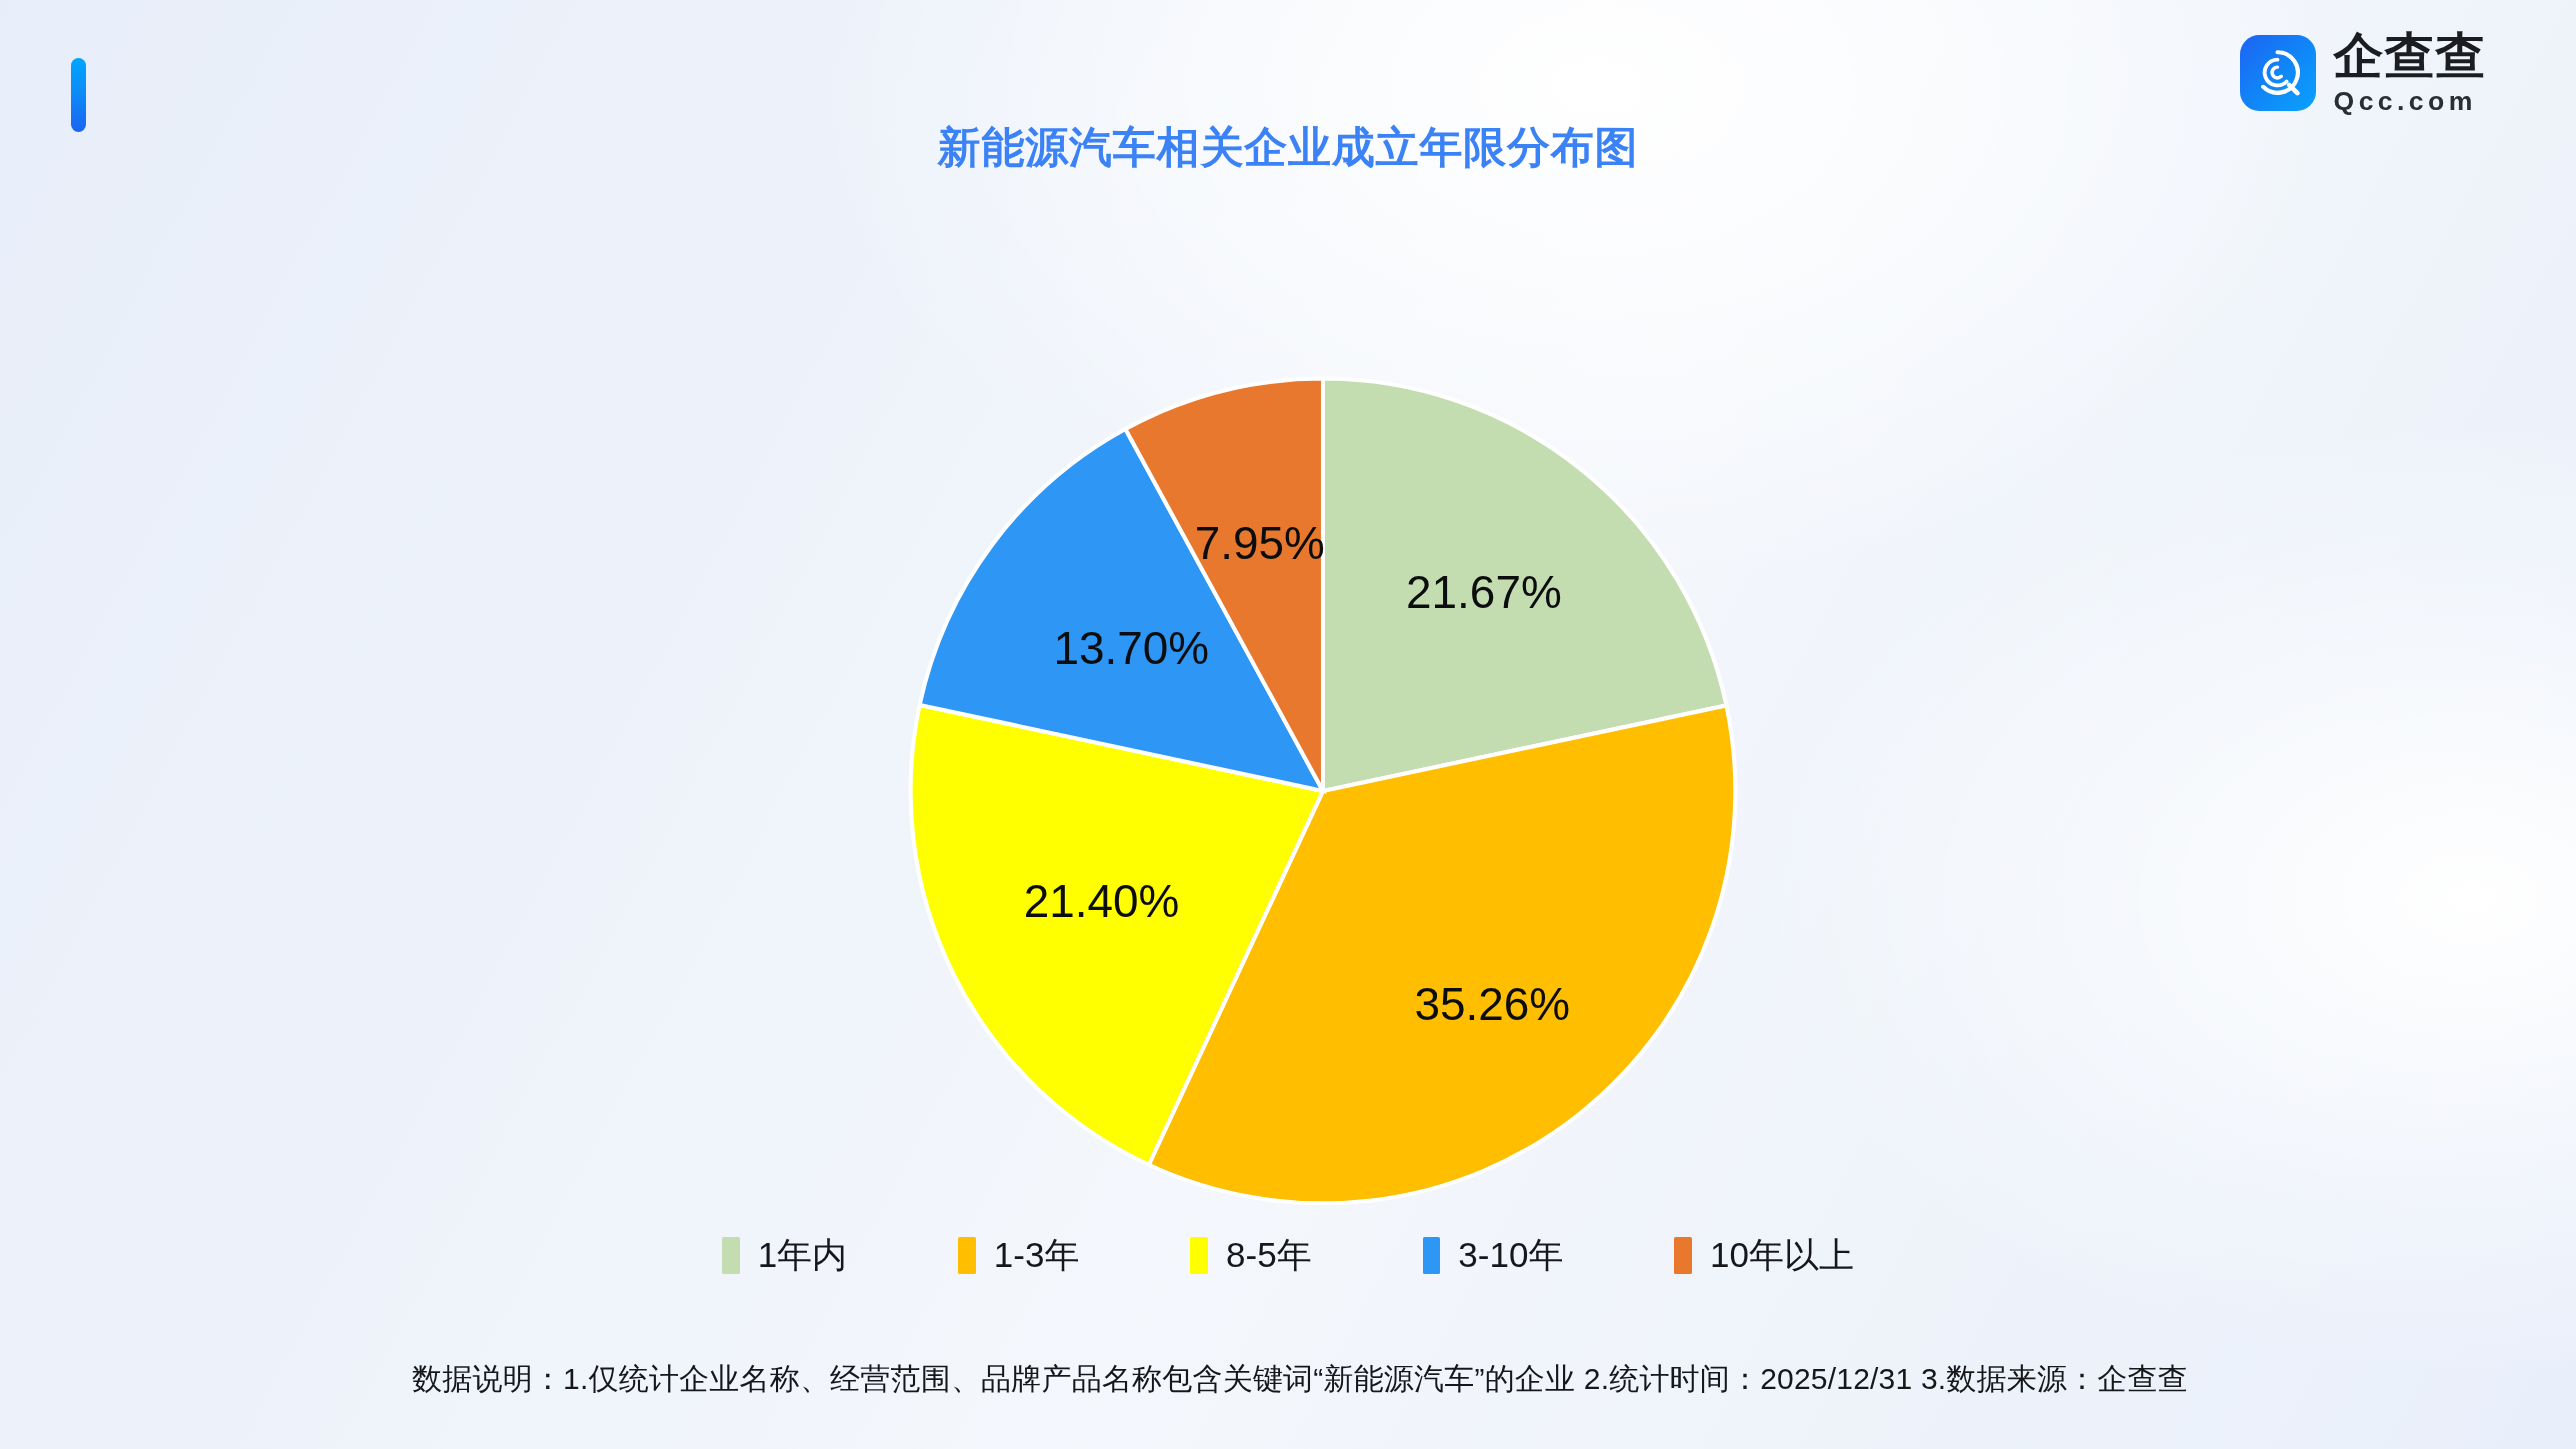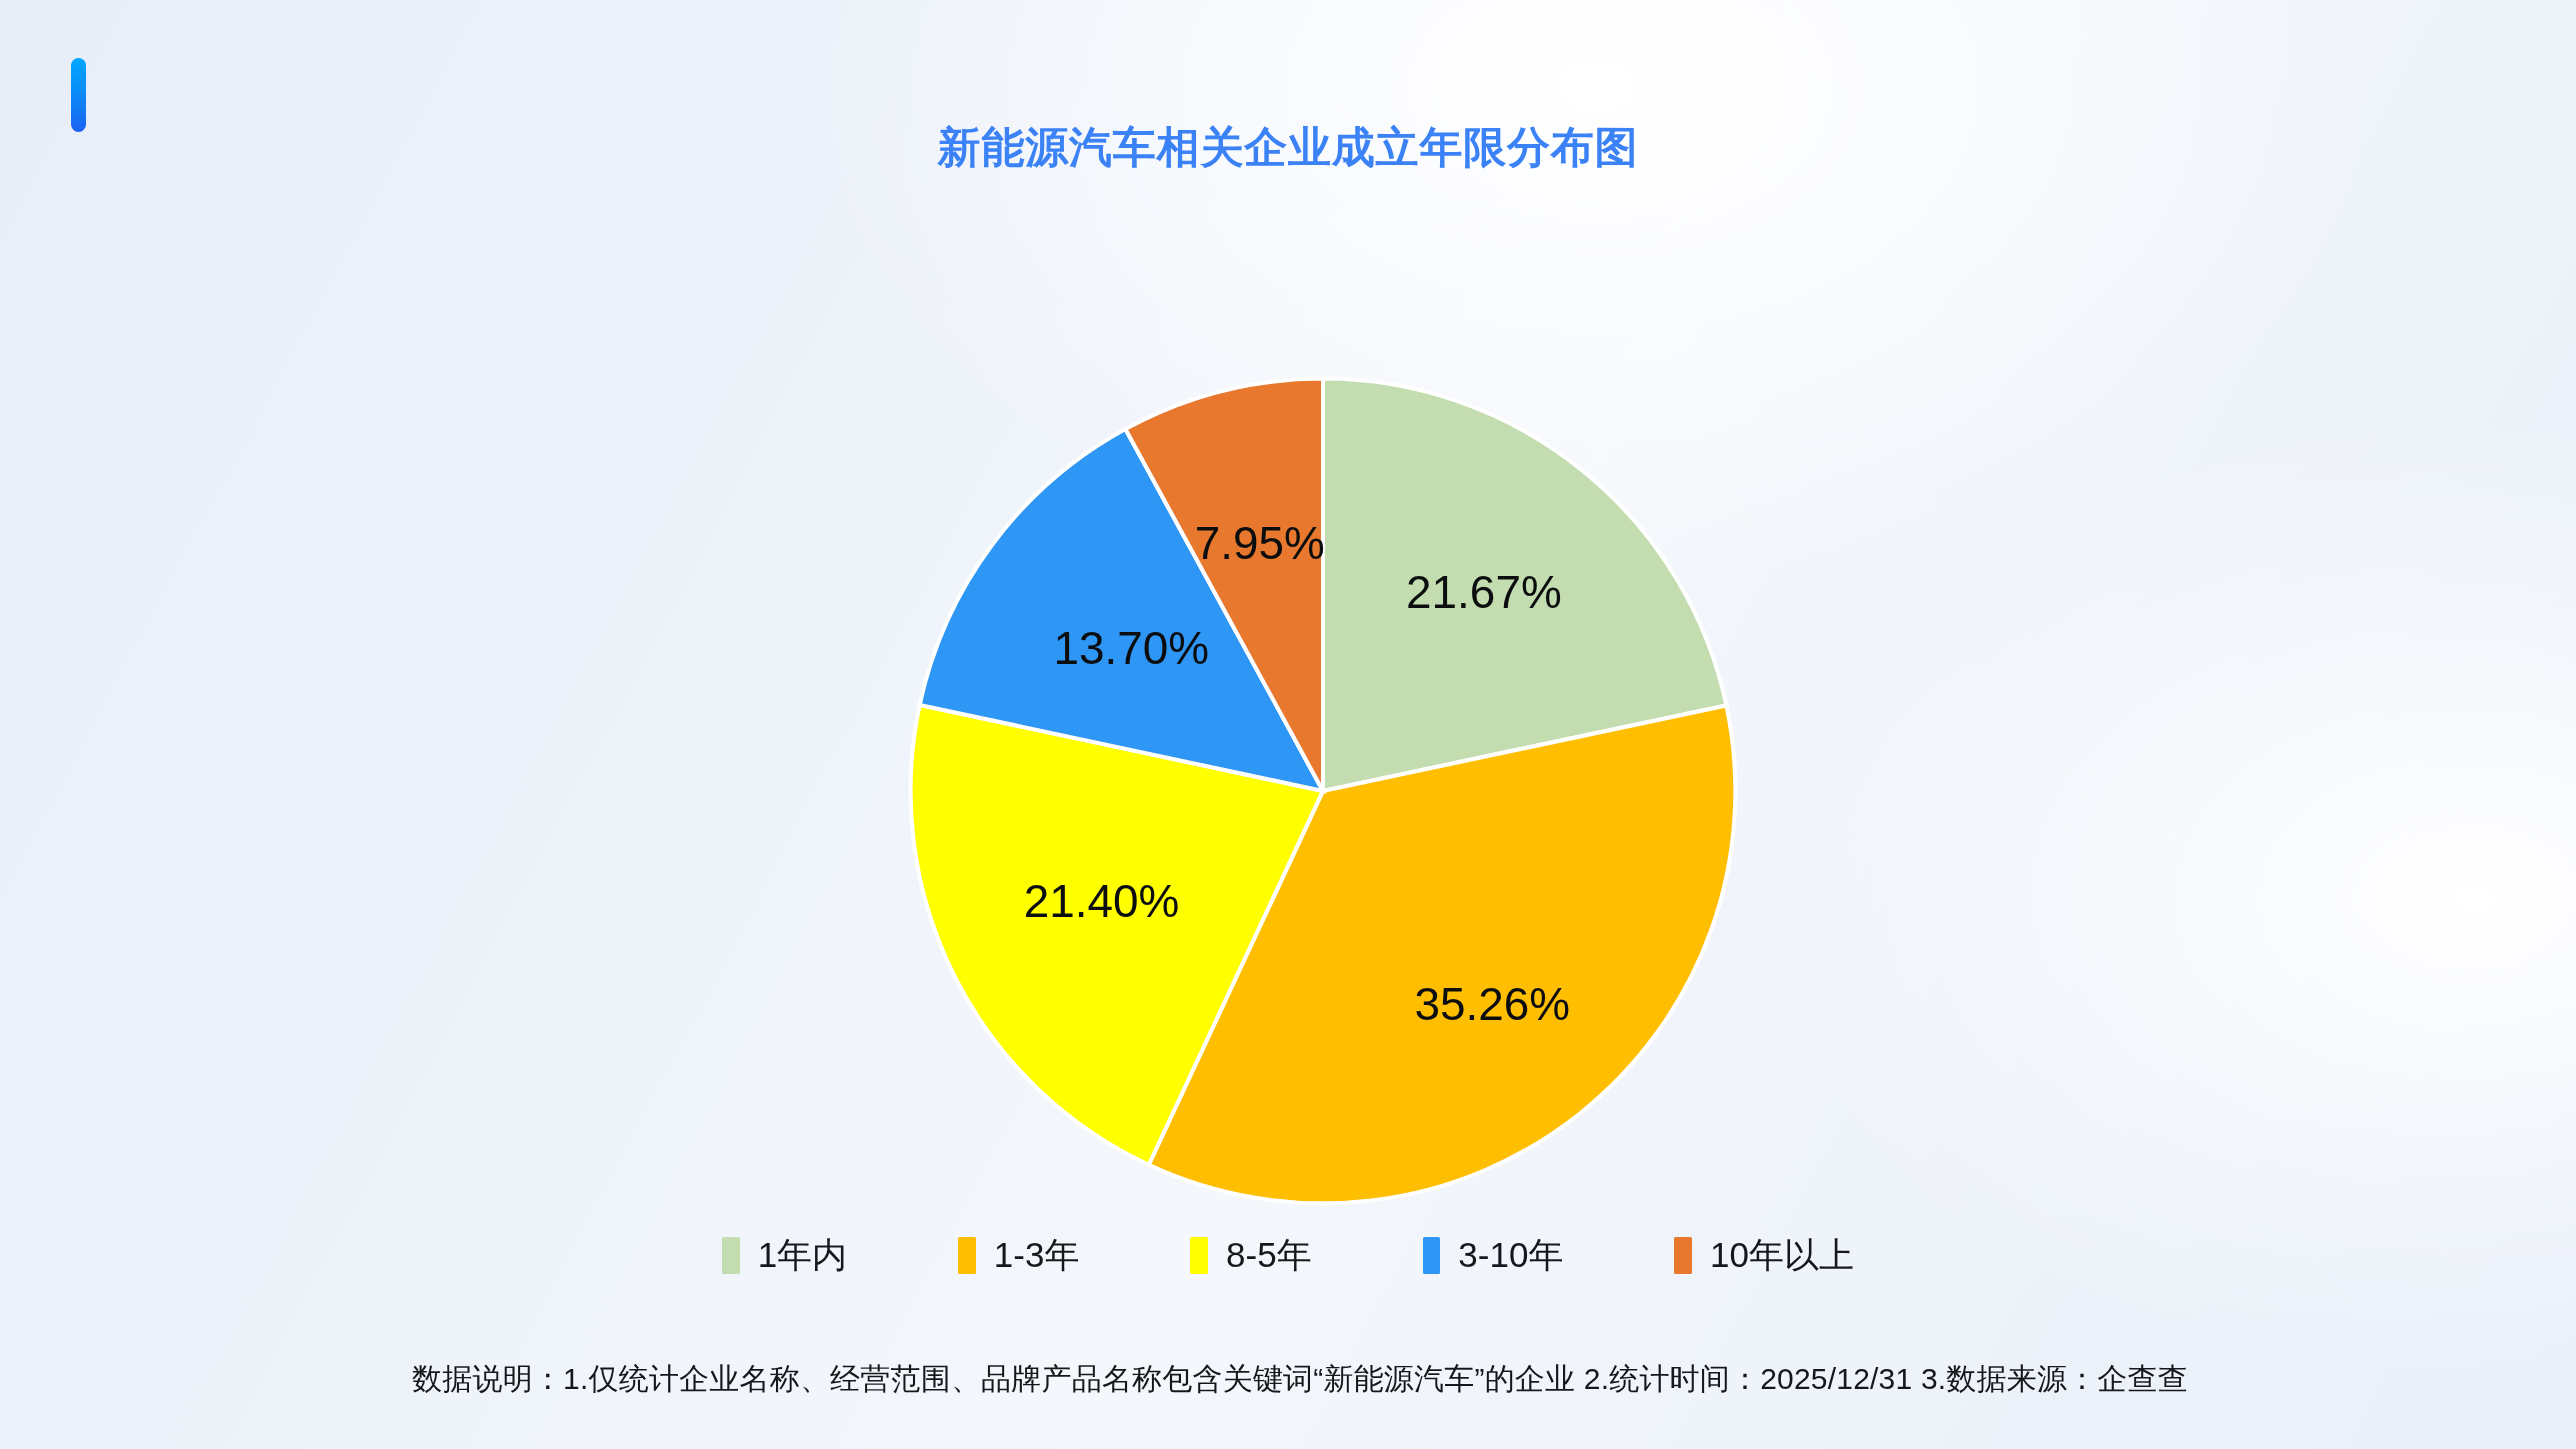--- a/index.html
+++ b/index.html
@@ -92,20 +92,36 @@
     text-align:center; font-size:30px; color:#15171a;
     letter-spacing:0.2px; white-space:nowrap;padding-left:24px;
   }
 </style>
 </head>
 <body>
 
 <div id="header">
   <div id="accent-bar"></div>
 
+  <div id="brand">
+    <div id="brand-mark">
+      <svg width="53" height="53" viewBox="0 0 64 64" aria-hidden="true">
+        <g fill="none" stroke="#ffffff" stroke-linecap="round">
+          <path d="M32 7.5a24.5 24.5 0 1 1-17.3 41.8" stroke-width="5"></path>
+          <path d="M46 47 L56 57" stroke-width="5.5"></path>
+          <path d="M32 16.5a15.5 15.5 0 1 0 11 26.4" stroke-width="4.6"></path>
+          <path d="M32 25.5a6.5 6.5 0 1 0 4.6 11.1" stroke-width="4.2"></path>
+        </g>
+      </svg>
+    </div>
+    <div id="brand-text">
+      <div id="brand-cn">企查查</div>
+      <div id="brand-en">Qcc.com</div>
+    </div>
+  </div>
 </div>
 
 <div id="chart-title">新能源汽车相关企业成立年限分布图</div>
 
 <div id="pie-wrap">
   <svg id="pie-svg" width="894" height="894" viewBox="0 0 1110 1110">
     <g id="pie-slices">
         <path d="M 550 550 L 550 38 A 512 512 0 0 1 1050.8628022036946 443.79052128617445 Z" fill="#c3ddb0" stroke="#ffffff" stroke-width="5"></path>
         <path d="M 550 550 L 1050.8628022036946 443.79052128617445 A 512 512 0 0 1 333.7085590838957 1014.0711288007856 Z" fill="#ffbe00" stroke="#ffffff" stroke-width="5"></path>
         <path d="M 550 550 L 333.7085590838957 1014.0711288007856 A 512 512 0 0 1 49.271086850676795 443.16107667943515 Z" fill="#ffff00" stroke="#ffffff" stroke-width="5"></path>

